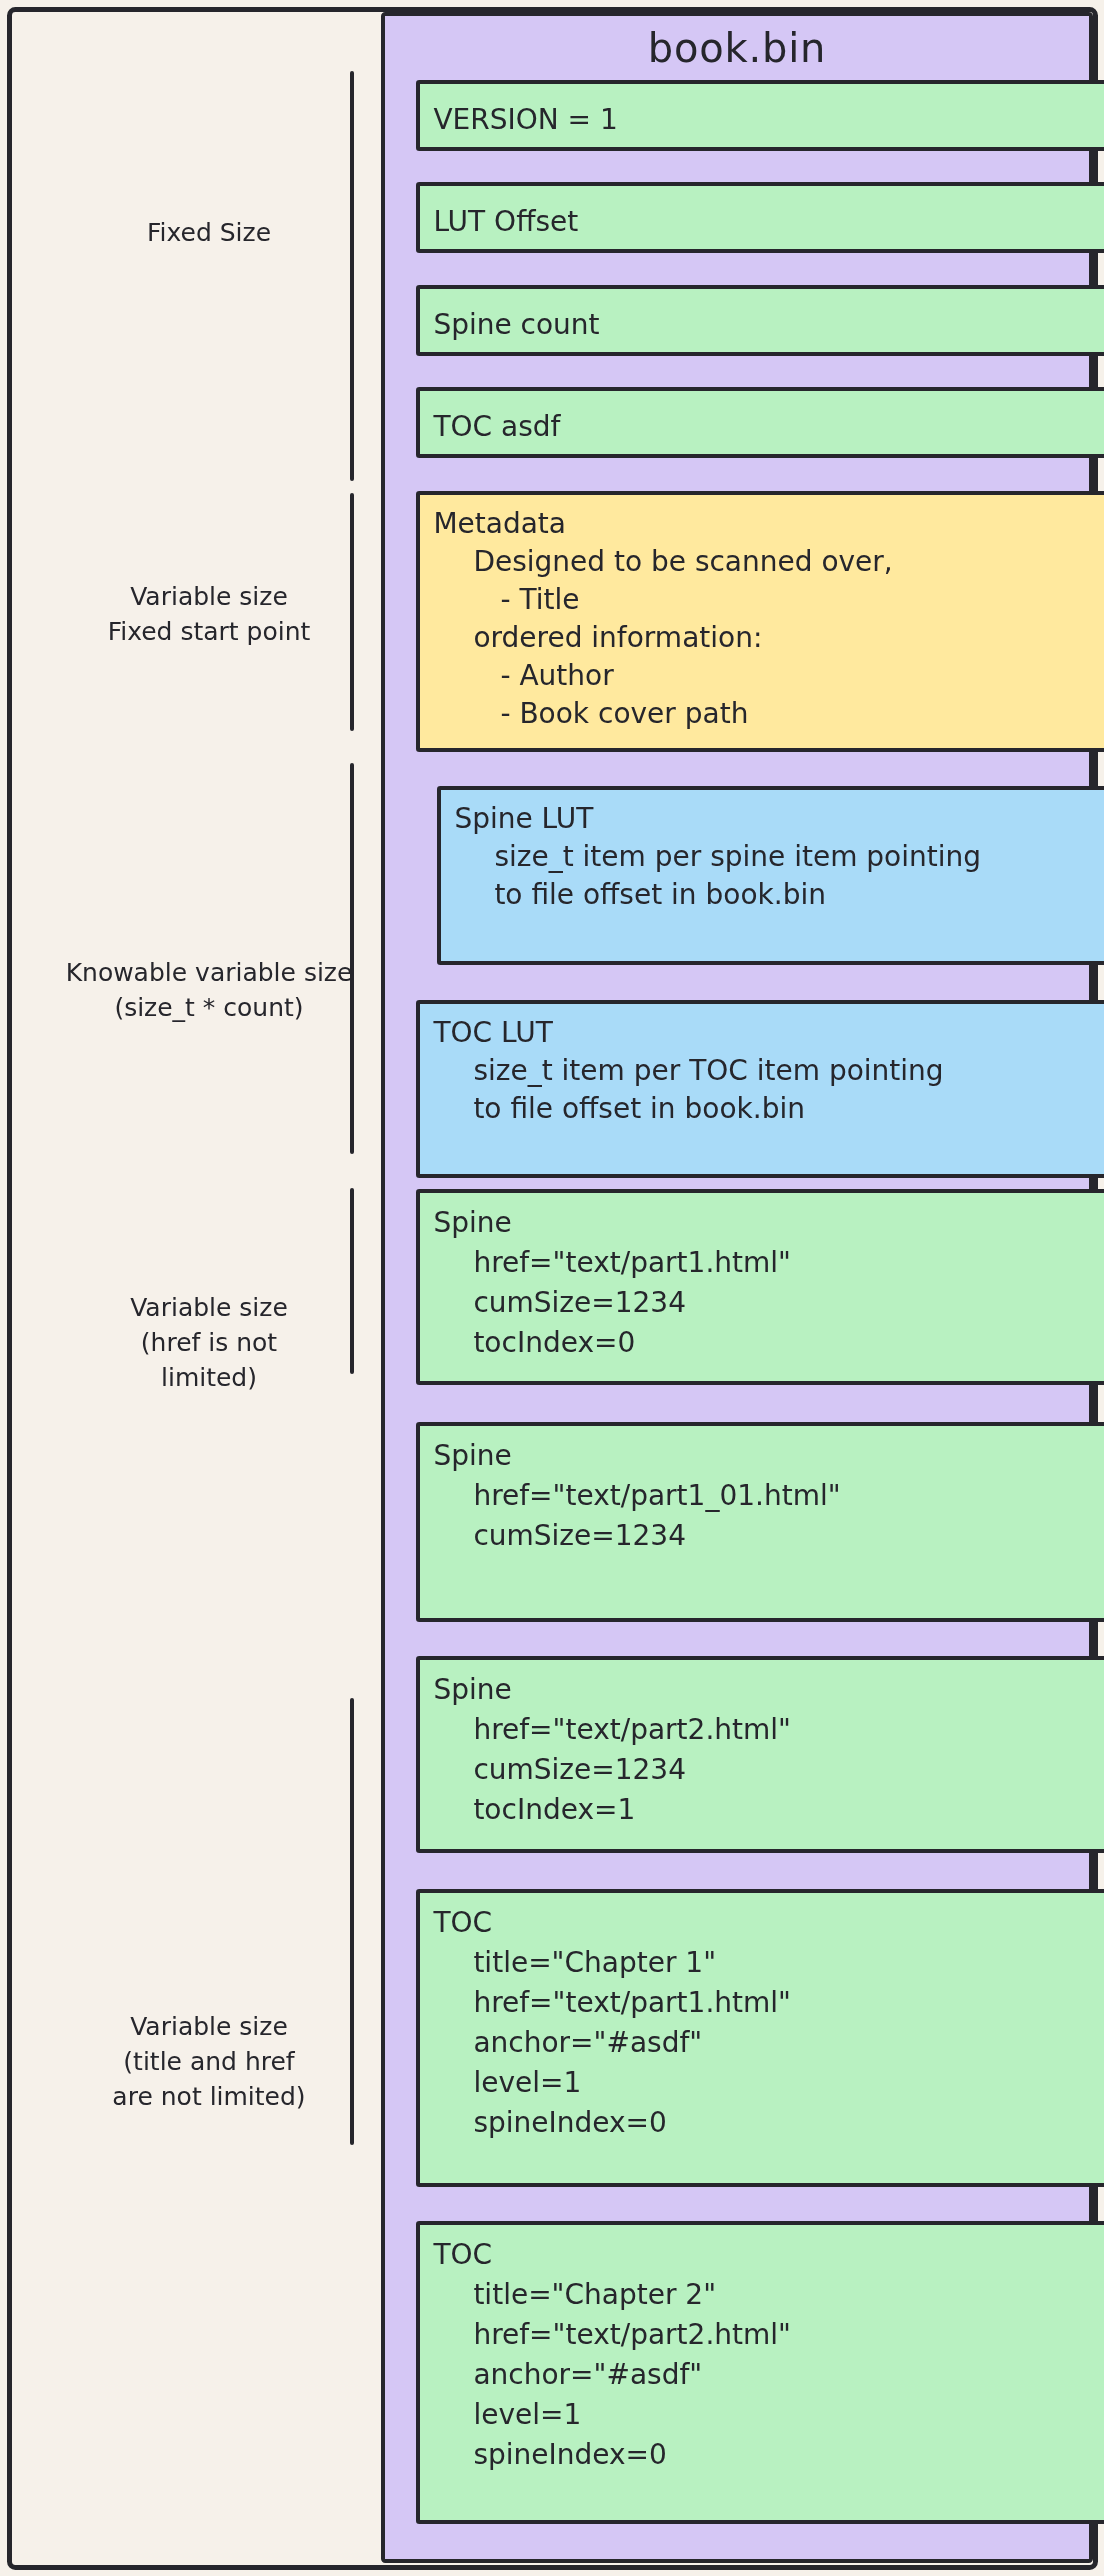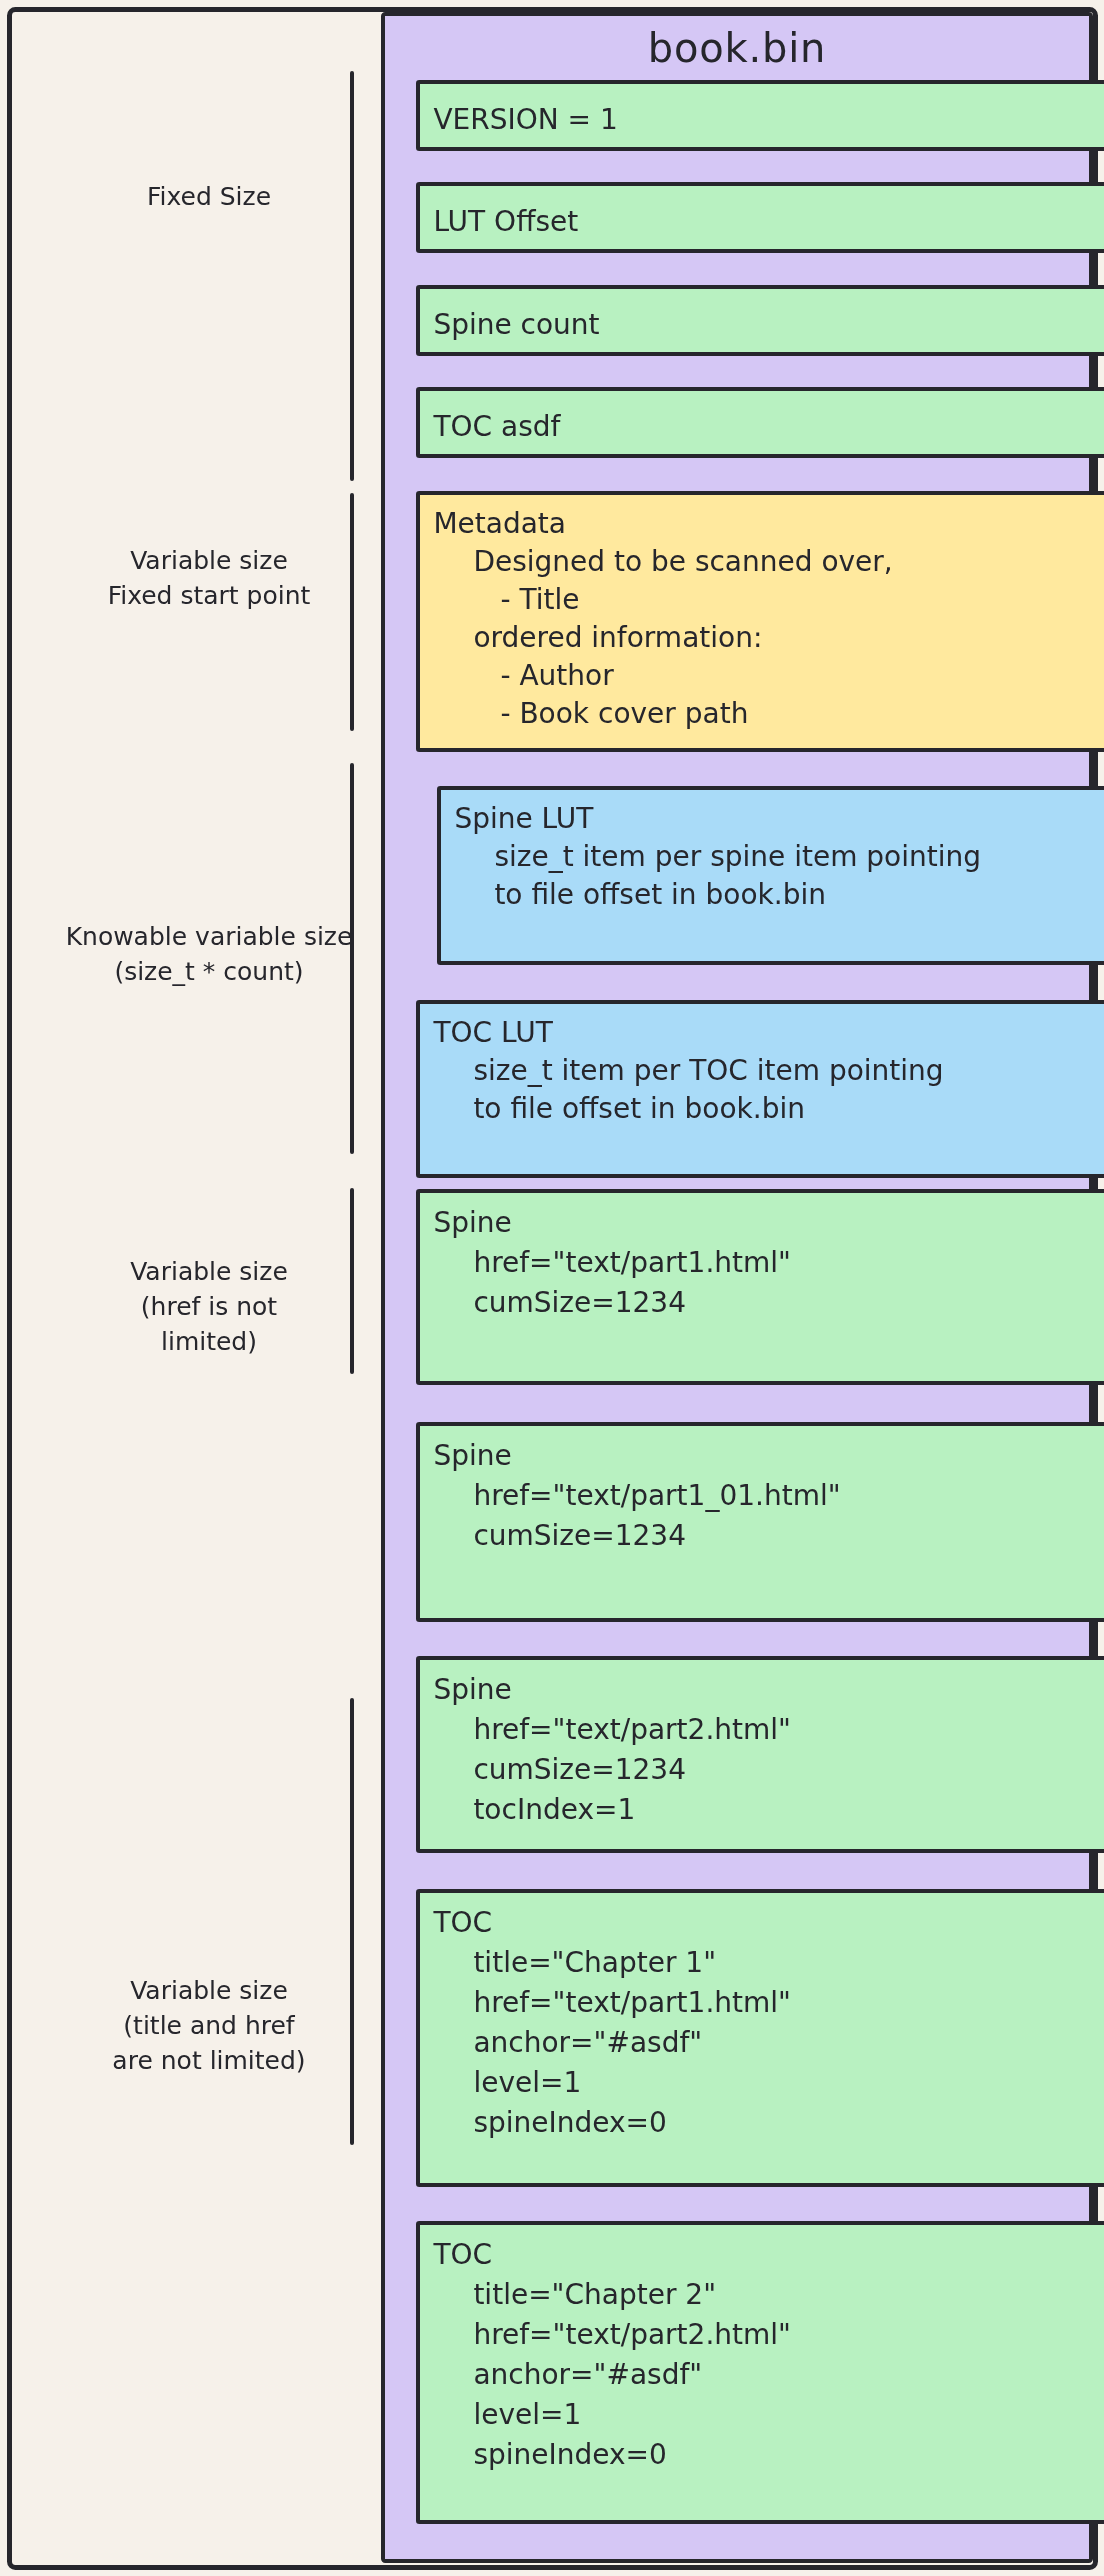--- a/index.html
+++ b/index.html
@@ -50,21 +50,21 @@
   .b4{top:491px;height:261px;line-height:38px;}
   .b5{top:786px;height:179px;margin-left:21px;}
   .b6{top:1000px;height:178px;}
   .b7{top:1189px;height:196px;line-height:40px;}
   .b8{top:1422px;height:200px;line-height:40px;}
   .b9{top:1656px;height:197px;line-height:40px;}
   .b10{top:1889px;height:298px;line-height:40px;}
   .b11{top:2221px;height:303px;line-height:40px;}
   .side-label{
     position:absolute;left:50px;width:318px;
-    text-align:center;font-size:25px;line-height:35px;
+    text-align:center;font-size:25px;line-height:35px;margin-top:36px;
   }
   .l0{top:179px;}
   .l1{top:543px;}
   .l2{top:919px;}
   .l3{top:1254px;}
   .l4{top:1973px;}
   .bracket{
     position:absolute;left:350px;width:4.2px;
     background:var(--c-stroke);border-radius:2.5px;
   }
@@ -141,20 +141,21 @@
 <div class="block blue b6">
   <div class="title">TOC LUT</div>
   <div class="line">size_t item per TOC item pointing</div>
   <div class="line">to file offset in book.bin</div>
 </div>
 
 <div class="block green b7">
   <div class="title">Spine</div>
   <div class="line">href="text/part1.html"</div>
   <div class="line">cumSize=1234</div>
+  <div class="line">tocIndex=0</div>
 </div>
 
 <div class="block green b8">
   <div class="title">Spine</div>
   <div class="line">href="text/part1_01.html"</div>
   <div class="line">cumSize=1234</div>
 </div>
 
 <div class="block green b9">
   <div class="title">Spine</div>

